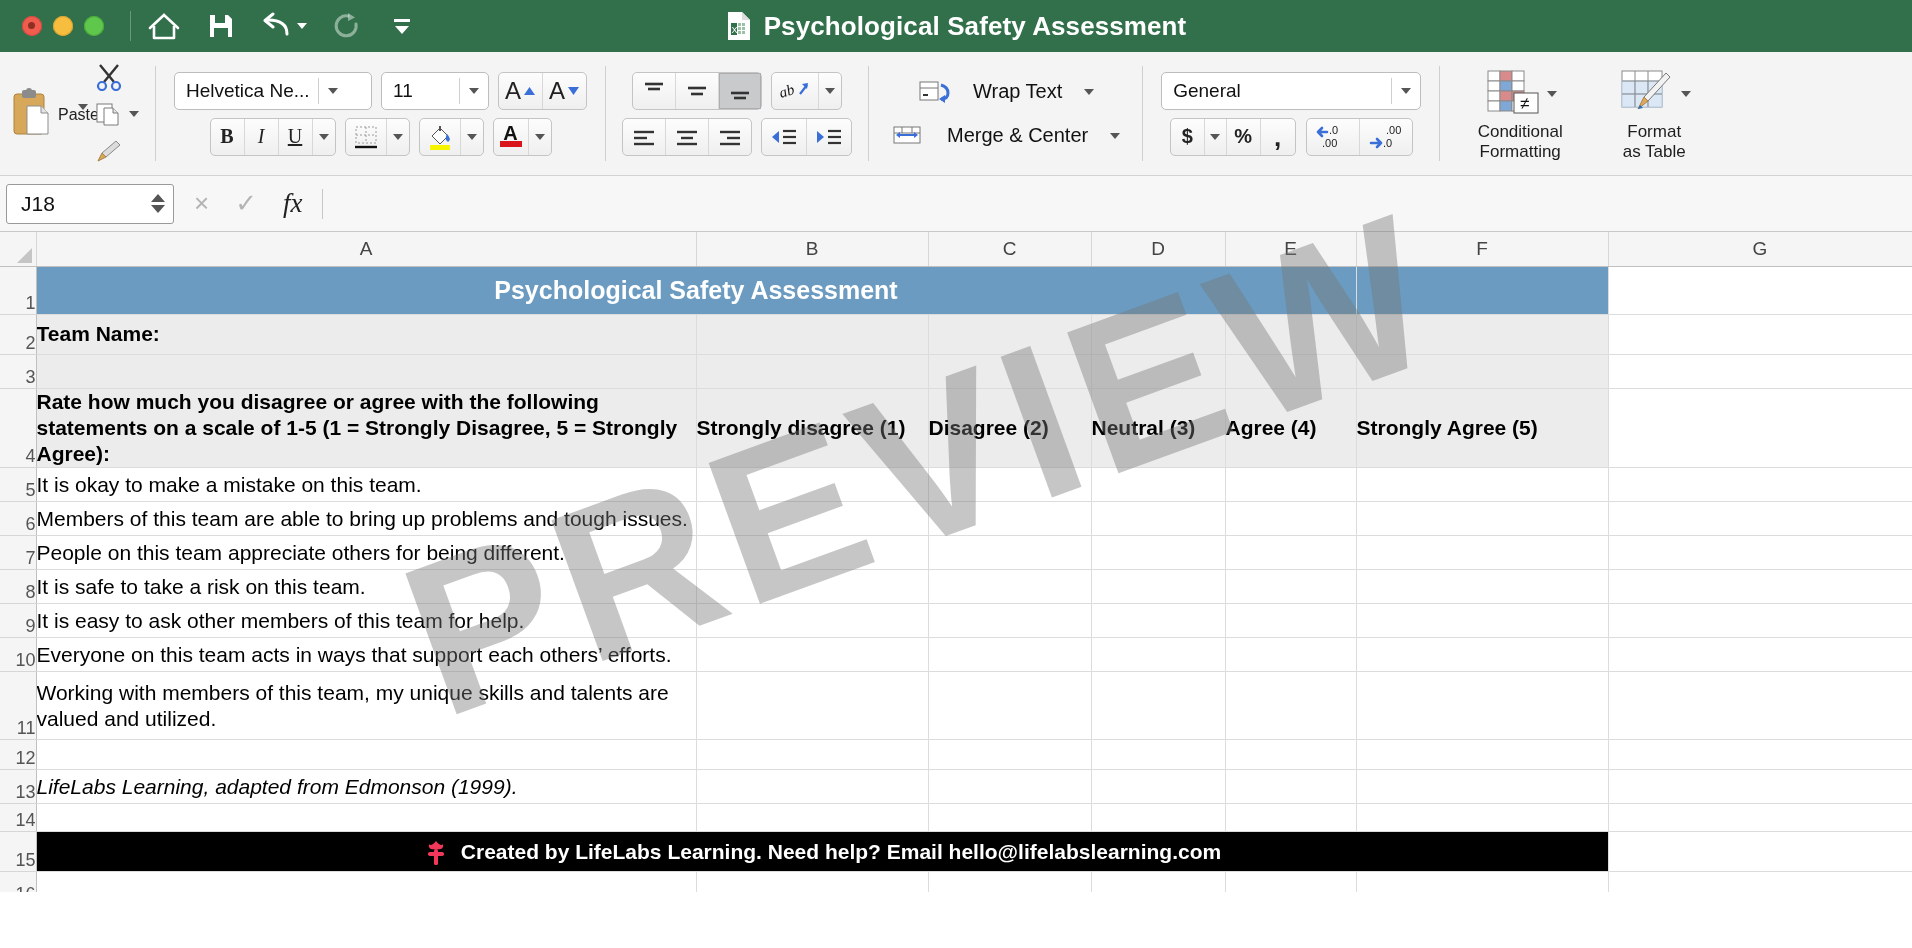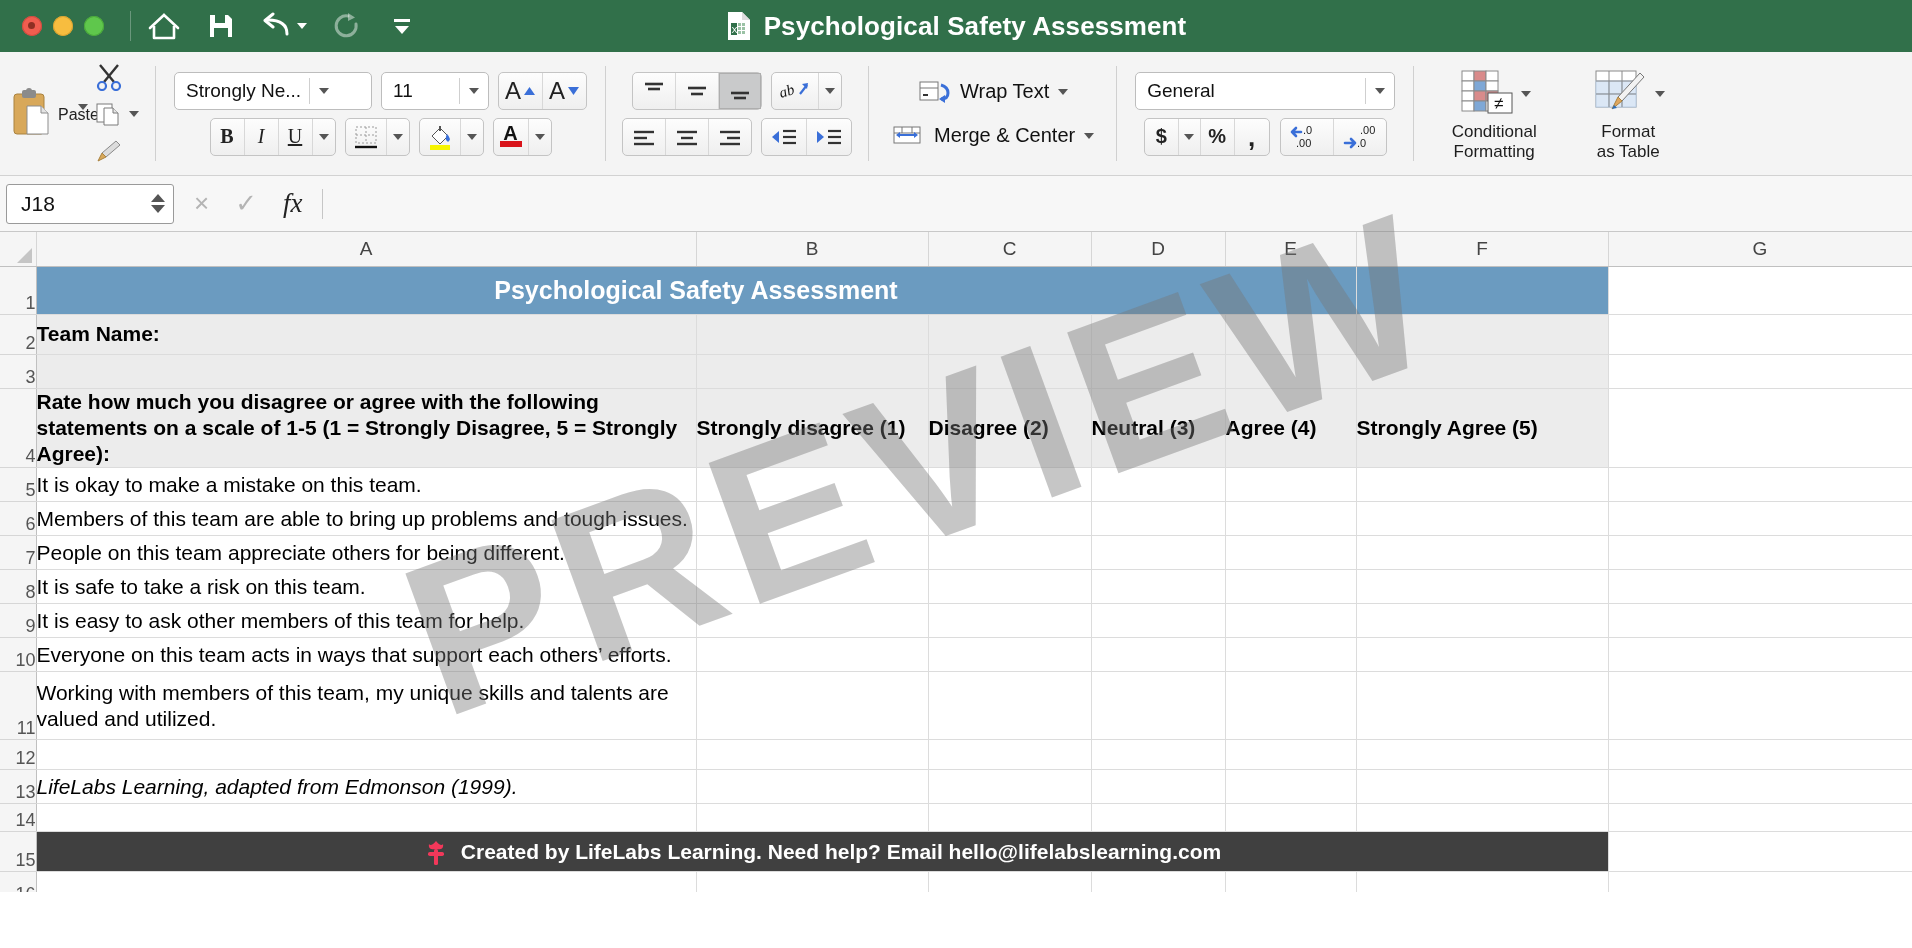--- a/index.html
+++ b/index.html
@@ -96,21 +96,21 @@
   .bb:last-child { border-right: none; }
   .bb.sel { background: #c9cacb; box-shadow: inset 0 0 0 1px #aeaeae; }
   .bb.narrow { min-width: 22px; padding: 0 3px; }
 
   
   .align-grp { flex-direction: column; display: flex; justify-content: center; gap: 8px; padding: 0 10px; }
   .align-row { display: flex; align-items: center; gap: 9px; }
 
   
   .wrap-grp { flex-direction: column; display: flex; justify-content: center; gap: 16px; padding: 0 16px; }
-  .wrap-row { display: flex; align-items: center; gap: 9px; font-size: 20px; color: #111; }
+  .wrap-row { display: flex; align-items: center; gap: 22px; font-size: 20px; color: #111; }
 
   
   .num-grp { flex-direction: column; display: flex; justify-content: center; gap: 8px; padding: 0 12px; }
 
   
   .style-col { display: flex; flex-direction: column; align-items: center; width: 128px; }
   .style-top { display: flex; align-items: center; gap: 7px; height: 56px; }
   .style-label { font-size: 17px; color: #1d1d1d; text-align: center; line-height: 1.12; }
 
   
@@ -156,21 +156,21 @@
     border-bottom: 1px solid #d6d6d6; font-size: 18px; color: #555;
     text-align: right; padding-right: 6px; vertical-align: bottom; padding-bottom: 2px;
   }
   td.cell {
     border-right: 1px solid #dcdcdc; border-bottom: 1px solid #dcdcdc;
     font-size: 21px; color: #000; vertical-align: middle; padding: 0 6px;
     overflow: hidden; white-space: nowrap;
   }
   td.cell.grayband { background: #ececec; }
   td.cell.blueband { background: #6b9bc0; color: #fff; font-weight: bold; text-align: center; font-size: 25px; }
-  td.cell.footerband { background: #404040; color: #fff; font-weight: bold; text-align: right; font-size: 21px; }
+  td.cell.footerband { background: #000000; color: #fff; font-weight: bold; text-align: right; font-size: 21px; }
   td.cell.bold { font-weight: bold; }
   td.cell.italic { font-style: italic; }
   td.cell.wrapped { white-space: normal; line-height: 1.25; }
   td.cell.hdrcell { background: #ececec; font-weight: bold; font-size: 21px; }
 
   .footer-inner { display: flex; align-items: center; justify-content: center; gap: 12px; }
   .ll-logo { width: 26px; height: 30px; flex: none; }
 
   
   .watermark {
@@ -296,21 +296,21 @@
           </svg>
         </div>
       </div>
     </div>
 
     <div class="vsep"></div>
 
     <div class="rgroup font-grp">
       <div class="font-row">
         <div class="combo" style="width:198px;">
-          <span class="cval">Strongly Ne...</span>
+          <span class="cval">Helvetica Ne...</span>
           <span class="cdiv"></span>
           <span class="carrow">
               <i class="caret"></i>
             </span>
         </div>
         <div class="combo" style="width:108px;">
           <span class="cval">11</span>
           <span class="cdiv" style="margin-left:auto;"></span>
           <span class="carrow">
               <i class="caret"></i>

